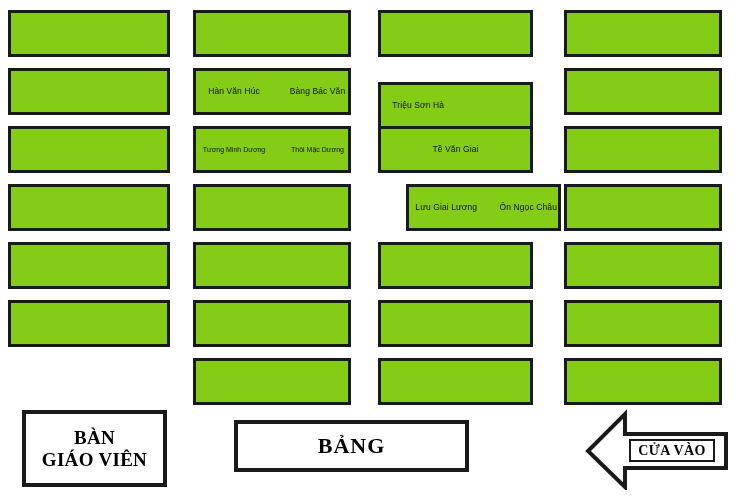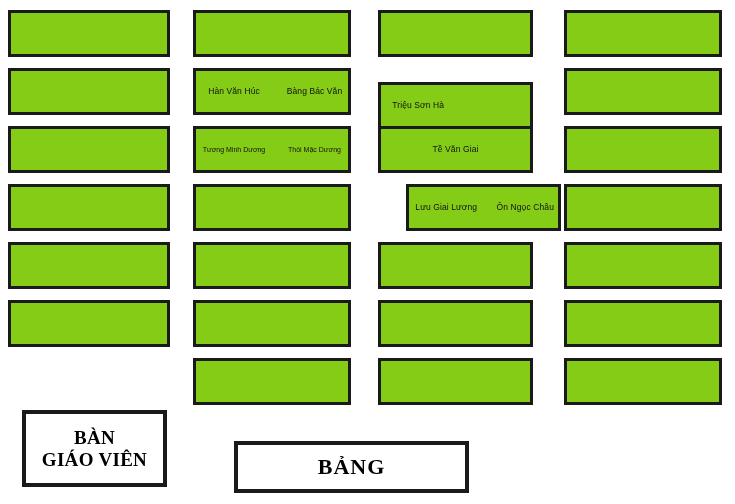--- a/index.html
+++ b/index.html
@@ -35,21 +35,21 @@
     background: #84cc16;
     display: flex;
     align-items: center;
     justify-content: center;
     text-align: center;
     overflow: hidden;
     line-height: 1.1;
     padding: 0 1px;
   }
   .seat + .seat {
-    border-left: 2px solid #84cc16;
+    border-left: 8px solid #84cc16;
     padding-left: 8px;
   }
   .seat.single {
     flex: 1 1 100%;
   }
   .seat .nm {
     display: block;
     font-size: 8.5px;
     color: #111111;
     white-space: nowrap;
@@ -81,21 +81,21 @@
     line-height: 1.12;
     text-align: center;
     color: #000000;
     letter-spacing: 0.3px;
   }
 
   
   #board {
     position: absolute;
     left: 234px;
-    top: 441px;
+    top: 420px;
     width: 235px;
     height: 52px;
     box-sizing: border-box;
     border: 4px solid #1a1a1a;
     background: #ffffff;
     display: flex;
     align-items: center;
     justify-content: center;
   }
   #board .blabel {
@@ -277,14 +277,22 @@
     <div class="tlabel">
       <span>BÀN</span><br>
       <span>GIÁO VIÊN</span>
     </div>
   </div>
 
   <div id="board">
     <span class="blabel">BẢNG</span>
   </div>
 
+  <div id="entrance">
+    <svg viewBox="0 0 143 82">
+      <polygon points="40,6 40,26 141,26 141,60 40,60 40,79 3,43" fill="#ffffff" stroke="#1a1a1a" stroke-width="4" stroke-linejoin="miter"></polygon>
+    </svg>
+    <div class="elabel-box">
+      <span class="elabel">CỬA VÀO</span>
+    </div>
+  </div>
 
 </div>
 
 </body></html>

